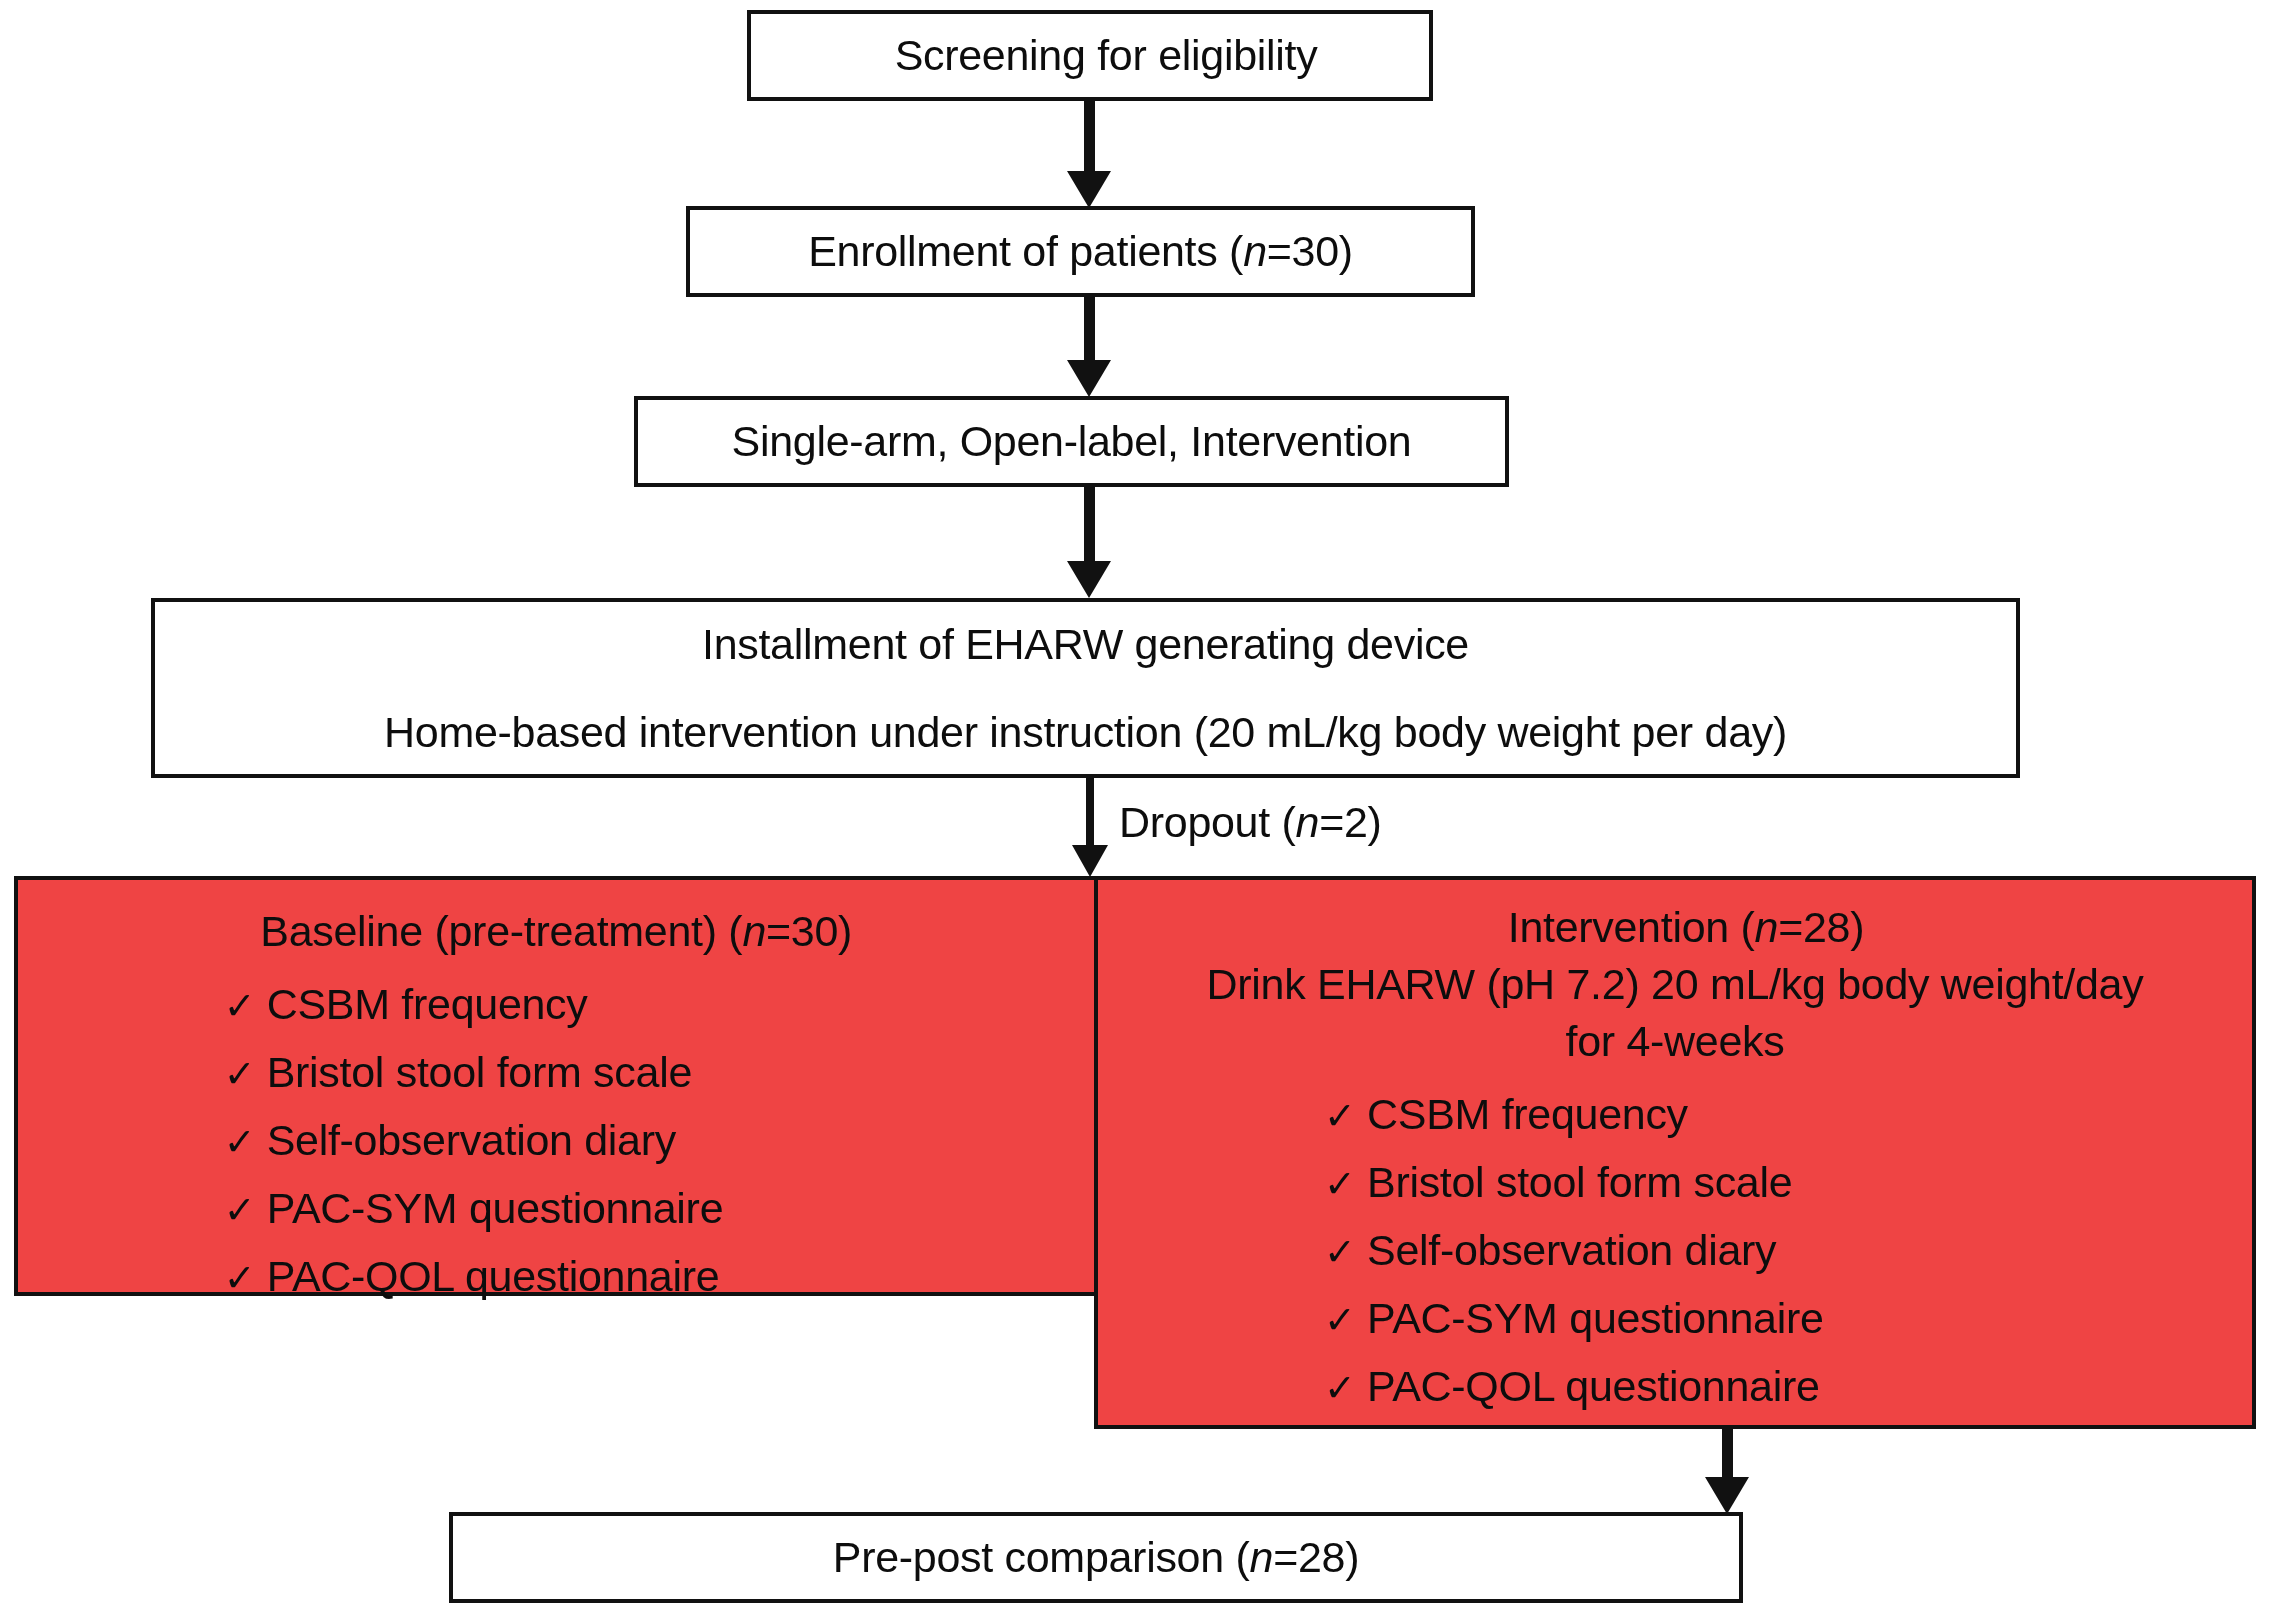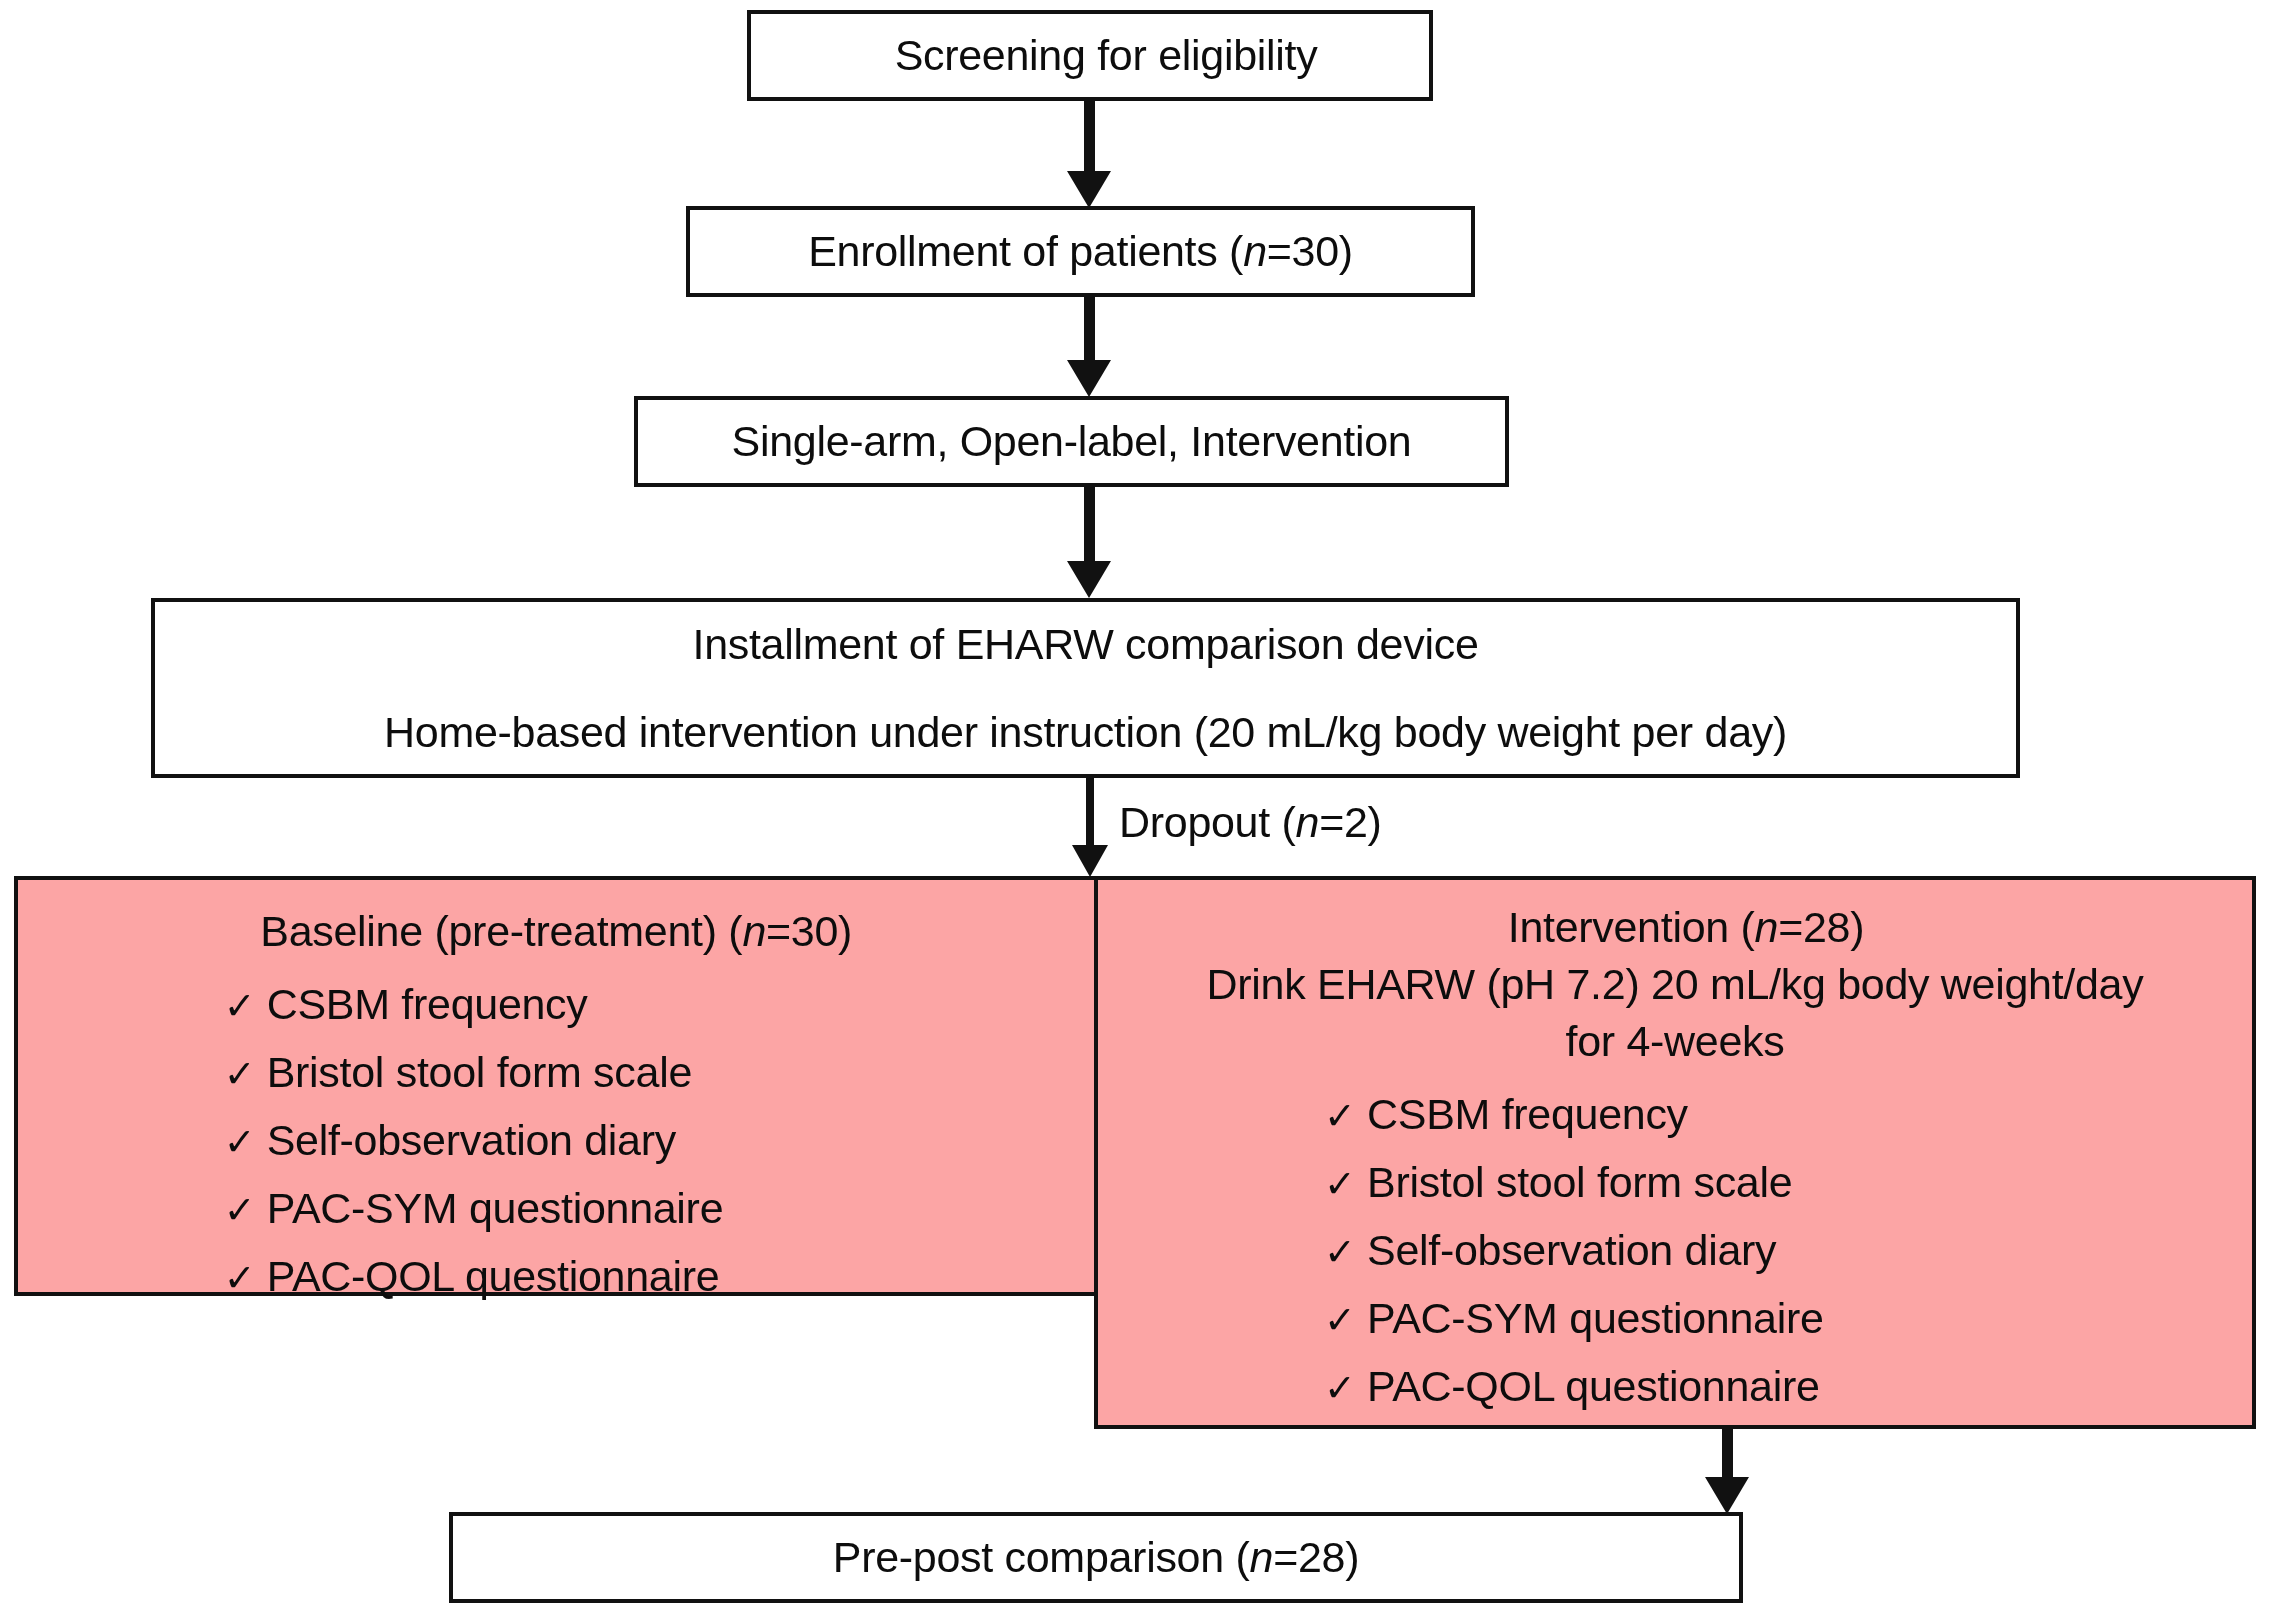--- a/index.html
+++ b/index.html
@@ -34,21 +34,21 @@
     text-align: center;
   }
   .gap-lines .box-line + .box-line { margin-top: 37px; }
   .n-ital { font-style: italic; }
 
   
   .panel {
     position: absolute;
     box-sizing: border-box;
     border: 4.8px solid #111111;
-    background: #fca5a5;
+    background: #ef4444;
   }
   .panel-head {
     font-size: 43px;
     line-height: 1.2;
     text-align: center;
     white-space: nowrap;
     letter-spacing: -0.3px;
   }
   .checklist {
     list-style: none;
@@ -129,21 +129,21 @@
   <div class="box" style="left:634px; top:396px; width:875px; height:91px;">
     <div class="box-line">Single-arm, Open-label, Intervention</div>
   </div>
 
   <div class="arrow" style="left:1067px; top:487px; width:45px; height:115px;">
     <div class="arrow-shaft" style="left:17px; top:0; width:11px; height:77px;"></div>
     <div class="arrow-head" style="left:0; top:74px;"></div>
   </div>
 
   <div class="box gap-lines" style="left:151px; top:598px; width:1869px; height:180px;">
-    <div class="box-line">Installment of EHARW comparison device</div>
+    <div class="box-line">Installment of EHARW generating device</div>
     <div class="box-line">Home-based intervention under instruction (20 mL/kg body weight per day)</div>
   </div>
 
   <div class="arrow" style="left:1067px; top:778px; width:45px; height:103px;">
     <div class="arrow-shaft" style="left:18.5px; top:0; width:8.2px; height:71px;"></div>
     <div class="arrow-head thin" style="left:4.8px; top:67px;"></div>
   </div>
 
   <div class="label-float" style="left:1119px; top:801px;">
     <span>Dropout (</span><span class="n-ital">n</span><span>=2)</span>

